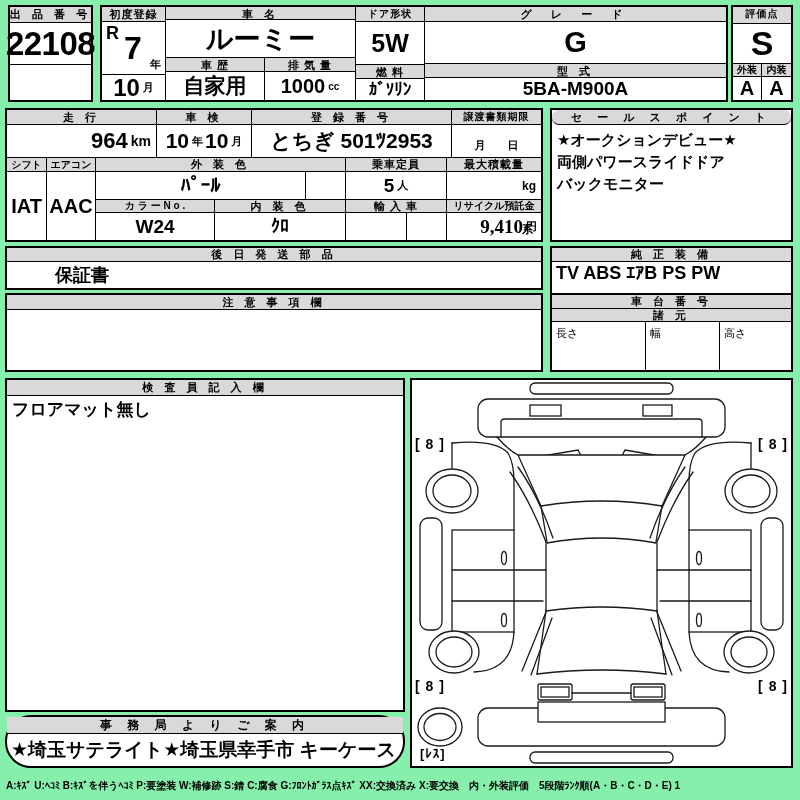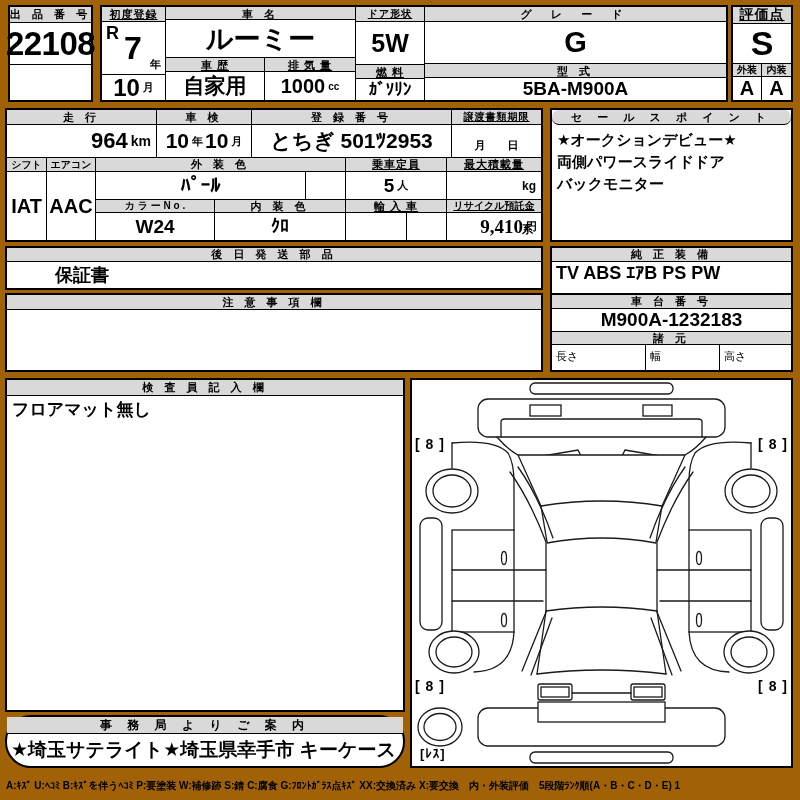--- a/index.html
+++ b/index.html
@@ -1,21 +1,21 @@
 <!DOCTYPE html>
 <html><head>
 <meta charset="utf-8">
 <style>
   * { box-sizing: border-box; margin: 0; padding: 0; }
   body { background:#fff; font-family:"Liberation Sans","DejaVu Sans",sans-serif; color:#000; }
-  #sheet { position:relative; width:800px; height:800px; background:#a16207; overflow:hidden; }
+  #sheet { position:relative; width:800px; height:800px; background:#86efac; overflow:hidden; }
   .box { position:absolute; border:2px solid #000; background:#fff; }
   .hd { background:#d9d9d9; text-align:center; font-size:11px; font-weight:bold;
         letter-spacing:4px; line-height:14px; overflow:hidden; white-space:nowrap; }
-  .hd.tight { letter-spacing:1px;text-decoration:underline; }
+  .hd.tight { letter-spacing:1px; }
   .hd.bb { border-bottom:1px solid #000; }
   .row { display:flex; }
   .cell { position:relative; overflow:hidden; }
   .br { border-right:1px solid #000; }
   .bb { border-bottom:1px solid #000; }
   .bt { border-top:1px solid #000; }
   .val { font-weight:bold; display:flex; align-items:center; justify-content:center; }
   .unit { font-size:11px; font-weight:bold; margin-left:3px; }
   .big { letter-spacing:-0.5px; }
   .colstack { display:flex; flex-direction:column; }
@@ -77,21 +77,21 @@
 
     <div class="colstack" style="flex:1;">
       <div class="hd bb" style="height:15px; letter-spacing:8px;">グ レ ー ド</div>
       <div class="val bb" style="height:43px; font-size:29px;">G</div>
       <div class="hd bb" style="height:14px;">型 式</div>
       <div class="val" style="flex:1; font-size:19px;">5BA-M900A</div>
     </div>
   </div>
 
   <div class="box colstack" style="left:731px; top:5px; width:62px; height:97px;">
-    <div class="hd bb tight" style="height:28px; font-size:14px;">評価点</div>
+    <div class="hd bb tight" style="height:28px; font-size:10px;">評価点</div>
     <div class="val bb" style="height:42px; font-size:34px;">S</div>
     <div class="row bb" style="height:13px;">
       <div class="hd br" style="width:29px; letter-spacing:0; font-size:10px; line-height:12px;">外装</div>
       <div class="hd" style="flex:1; letter-spacing:0; font-size:10px; line-height:12px;">内装</div>
     </div>
     <div class="row" style="flex:1;">
       <div class="val br" style="width:29px; font-size:20px;">A</div>
       <div class="val" style="flex:1; font-size:20px;">A</div>
     </div>
   </div>
@@ -191,21 +191,20 @@
     <div style="flex:1; font-weight:bold; font-size:18px; padding:1px 4px; letter-spacing:0;">TV ABS ｴｱB PS PW</div>
   </div>
 
   <div class="box colstack" style="left:5px; top:293px; width:538px; height:79px;">
     <div class="hd bb" style="height:15px;">注 意 事 項 欄</div>
     <div style="flex:1;"></div>
   </div>
 
   <div class="box colstack" style="left:550px; top:293px; width:243px; height:79px;">
     <div class="hd bb" style="height:14px; line-height:13px;">車 台 番 号</div>
-    <div class="val bb" style="height:23px; font-size:19px;">M900A-1232183</div>
     <div class="hd bb" style="height:13px; line-height:12px;">諸 元</div>
     <div class="row" style="flex:1;">
       <div class="cell br" style="width:94px; font-size:11px; padding:4px 0 0 4px;">長さ</div>
       <div class="cell br" style="width:74px; font-size:11px; padding:4px 0 0 4px;">幅</div>
       <div class="cell" style="flex:1; font-size:11px; padding:4px 0 0 4px;">高さ</div>
     </div>
   </div>
 
   <div class="box colstack" style="left:5px; top:378px; width:400px; height:334px;">
     <div class="hd bb" style="height:16px; line-height:15px;">検 査 員 記 入 欄</div>

